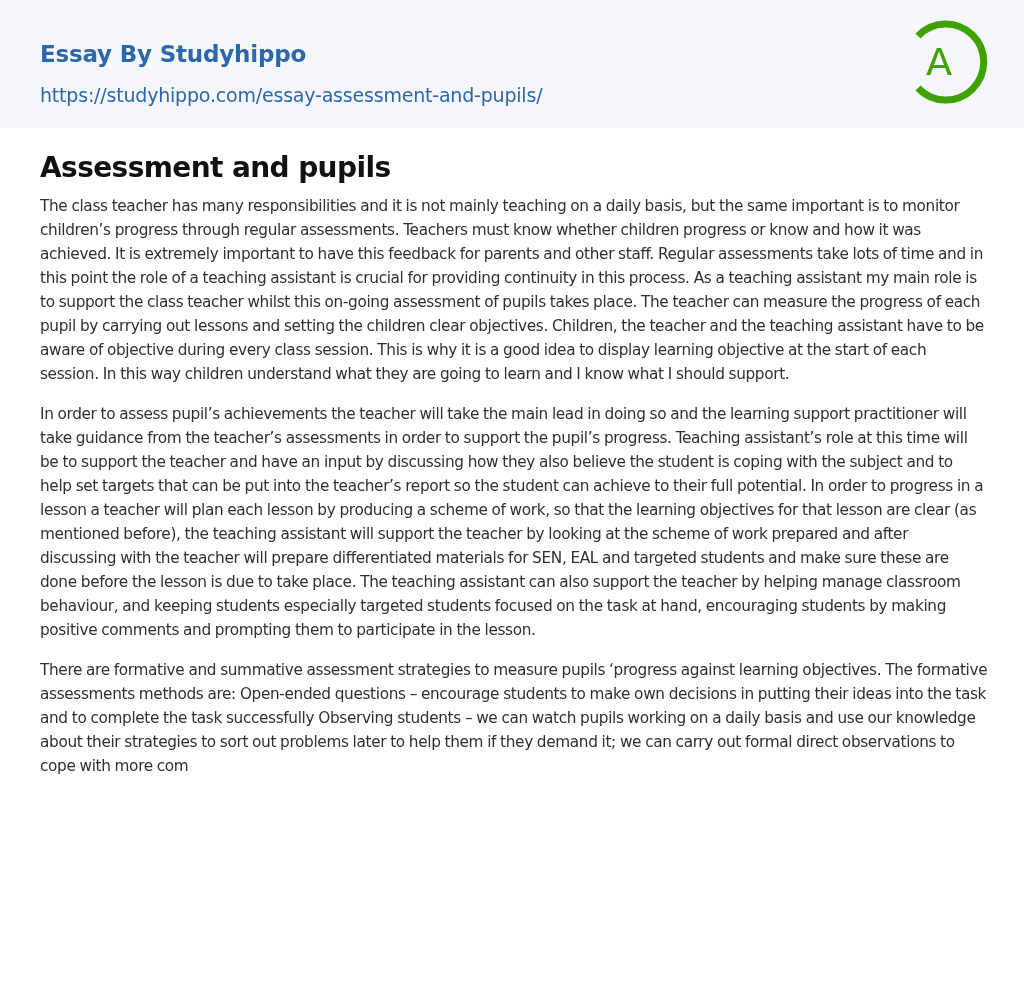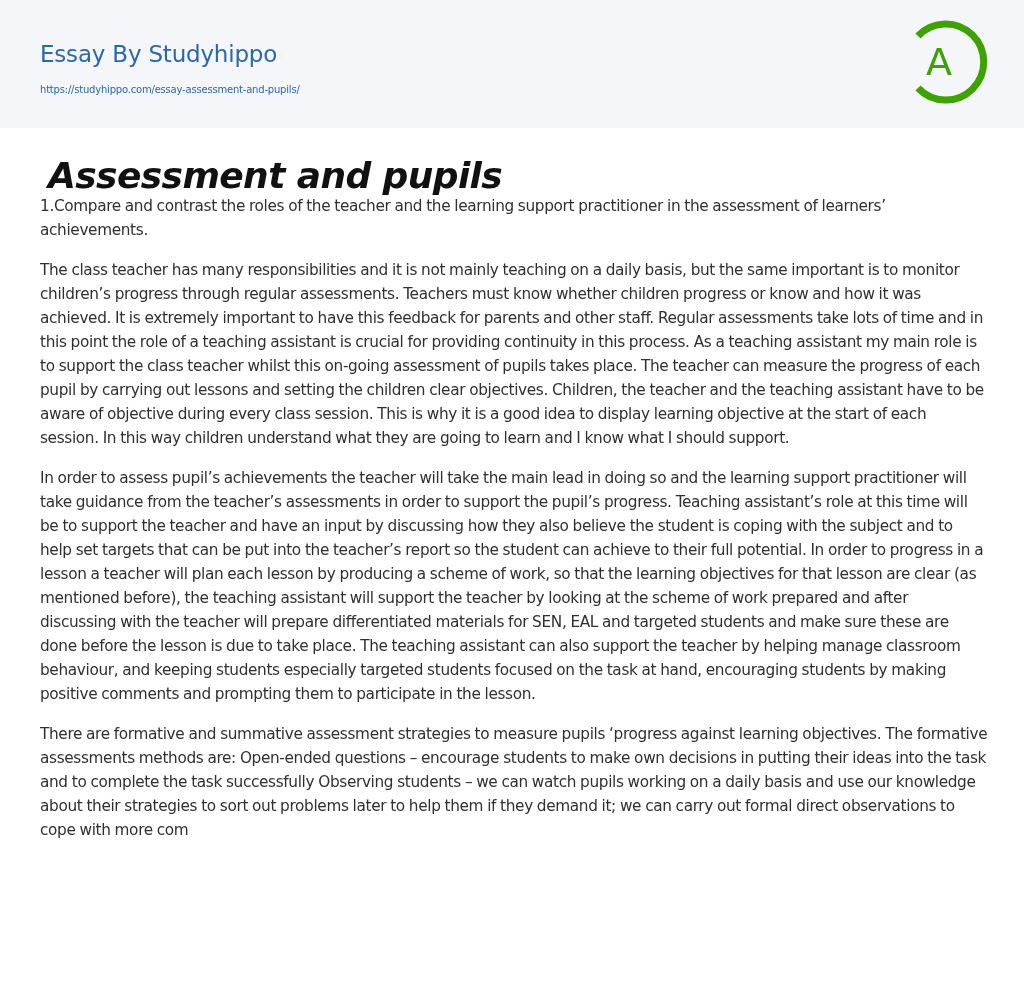--- a/index.html
+++ b/index.html
@@ -9,35 +9,35 @@
     font-family: "DejaVu Sans", sans-serif;
     color: #2b2b2b;
   }
   .header {
     position: relative;
     height: 128px;
     background: #f5f6fa;
   }
   .brand {
     position: absolute; left: 40px; top: 41px;
-    font-size: 23px; font-weight: normal; color: #2b67ad;
+    font-size: 23px; font-weight: bold; color: #2b67ad;
     letter-spacing: -0.2px;
   }
   .url {
     position: absolute; left: 40px; top: 84px;
-    font-size: 10px; color: #2b67ad; text-decoration: none;
+    font-size: 19px; color: #2b67ad; text-decoration: none;
     letter-spacing: -0.2px;
   }
   .logo {
     position: absolute; left: 908px; top: 18px; width: 80px; height: 88px;
   }
   h1 {
-    margin: 8px; padding-top: 146px; position: absolute; top: 0; left: 40px;
-    font-size: 36px; font-weight: bold; color: #111111;
-    letter-spacing: -0.6px; line-height: 44px; font-style: italic;
+    margin: 0; padding-top: 146px; position: absolute; top: 0; left: 40px;
+    font-size: 28px; font-weight: bold; color: #111111;
+    letter-spacing: -0.6px; line-height: 44px;
   }
   .body-text {
     position: absolute; left: 40px; top: 194px; width: 948px;
   }
   p {
     margin: 0 0 16px 0;
     font-size: 15.3px; line-height: 24px; color: #2f2f2f;
     letter-spacing: -0.35px; word-spacing: -0.5px;
   }
 </style>
@@ -49,17 +49,16 @@
   <a class="url" href="#">https://studyhippo.com/essay-assessment-and-pupils/</a>
   <svg class="logo" viewBox="0 0 80 88">
     <path d="M 10 18 A 38 38 0 1 1 10 70" fill="none" stroke="#3ea200" stroke-width="7"></path>
     <text x="31" y="57" text-anchor="middle" font-family="DejaVu Sans, sans-serif" font-size="38" fill="#3ea200">A</text>
   </svg>
 </div>
 
 <h1>Assessment and pupils</h1>
 
 <div class="body-text">
-  <p>1.Compare and contrast the roles of the teacher and the learning support practitioner in the assessment of learners’ achievements.</p>
   <p>The class teacher has many responsibilities and it is not mainly teaching on a daily basis, but the same important is to monitor children’s progress through regular assessments. Teachers must know whether children progress or know and how it was achieved. It is extremely important to have this feedback for parents and other staff. Regular assessments take lots of time and in this point the role of a teaching assistant is crucial for providing continuity in this process. As a teaching assistant my main role is to support the class teacher whilst this on-going assessment of pupils takes place. The teacher can measure the progress of each pupil by carrying out lessons and setting the children clear objectives. Children, the teacher and the teaching assistant have to be aware of objective during every class session. This is why it is a good idea to display learning objective at the start of each session. In this way children understand what they are going to learn and I know what I should support.</p>
   <p>In order to assess pupil’s achievements the teacher will take the main lead in doing so and the learning support practitioner will take guidance from the teacher’s assessments in order to support the pupil’s progress. Teaching assistant’s role at this time will be to support the teacher and have an input by discussing how they also believe the student is coping with the subject and to help set targets that can be put into the teacher’s report so the student can achieve to their full potential. In order to progress in a lesson a teacher will plan each lesson by producing a scheme of work, so that the learning objectives for that lesson are clear (as mentioned before), the teaching assistant will support the teacher by looking at the scheme of work prepared and after discussing with the teacher will prepare differentiated materials for SEN, EAL and targeted students and make sure these are done before the lesson is due to take place. The teaching assistant can also support the teacher by helping manage classroom behaviour, and keeping students especially targeted students focused on the task at hand, encouraging students by making positive comments and prompting them to participate in the lesson.</p>
   <p>There are formative and summative assessment strategies to measure pupils ‘progress against learning objectives. The formative assessments methods are: Open-ended questions – encourage students to make own decisions in putting their ideas into the task and to complete the task successfully Observing students – we can watch pupils working on a daily basis and use our knowledge about their strategies to sort out problems later to help them if they demand it; we can carry out formal direct observations to cope with more com</p>
 </div>
 
 </body></html>

